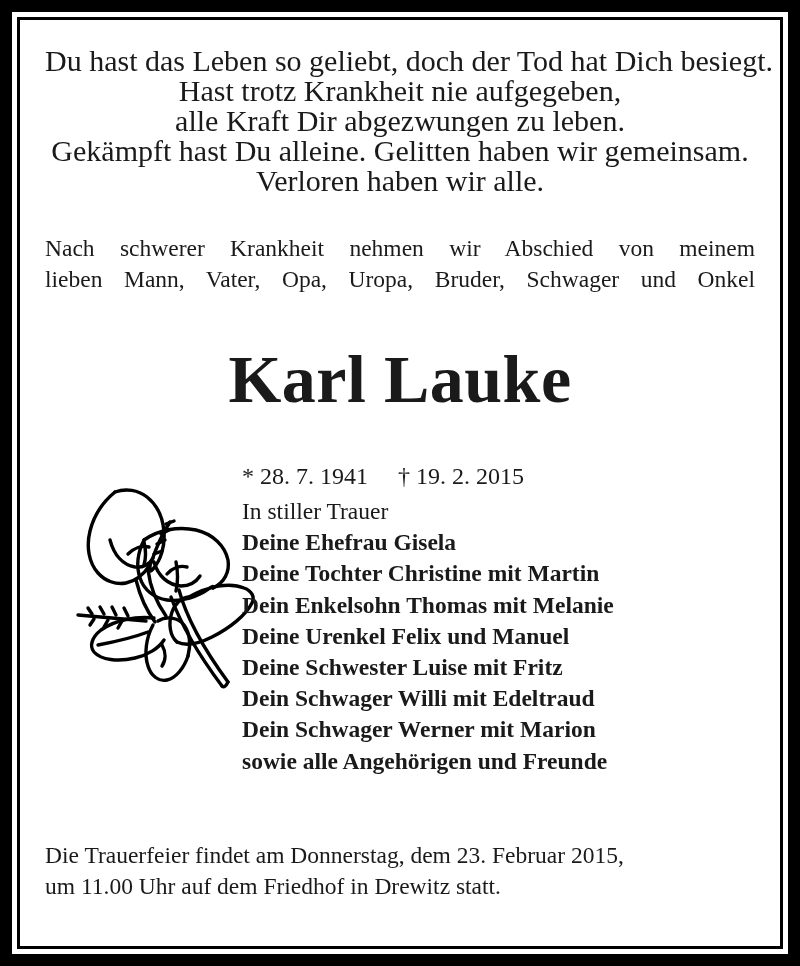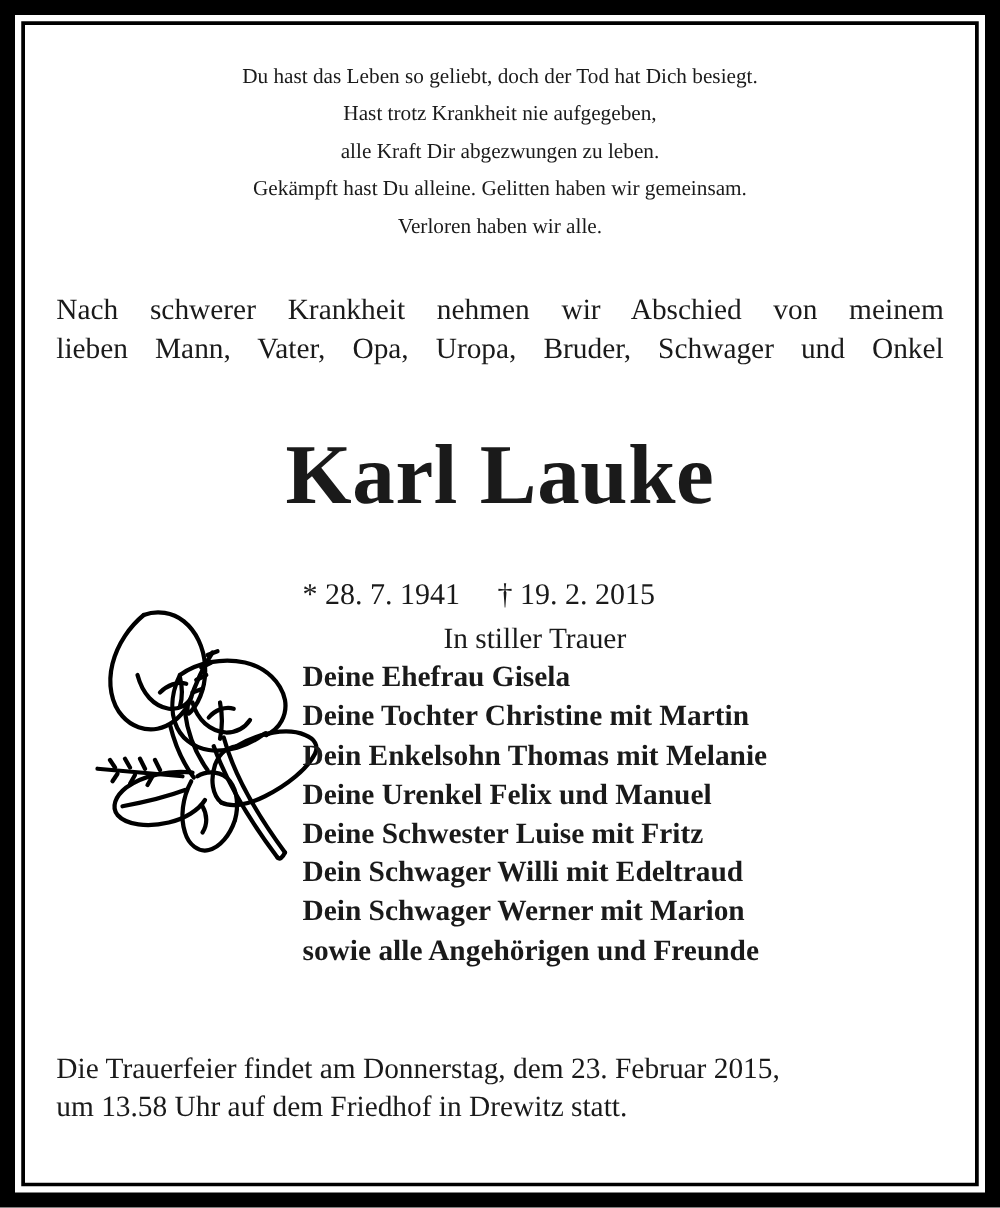--- a/index.html
+++ b/index.html
@@ -55,21 +55,21 @@
     top: 0;
     bottom: 0;
   }
 
   .poem {
     position: absolute;
     left: 0;
     right: 0;
     top: 26px;
     text-align: center;
-    font-size: 17px;
+    font-size: 30px;
     line-height: 30px;
   }
   .poem div { white-space: nowrap; }
 
   .intro {
     position: absolute;
     left: 0;
     right: 0;
     top: 213px;
     font-size: 23.5px;
@@ -100,21 +100,21 @@
   }
 
   
   .mourners {
     position: absolute;
     left: 197px;
     top: 476px;
     font-size: 23.5px;
     line-height: 31.2px;
   }
-  .mourners .lead { font-weight: normal; text-align: center; }
+  .mourners .lead { font-weight: normal; }
   .mourners .kin  { font-weight: bold; }
 
   
   .details {
     position: absolute;
     left: 0;
     right: 0;
     top: 820px;
     font-size: 23.5px;
     line-height: 31px;
@@ -223,20 +223,20 @@
             <div class="kin">Dein Enkelsohn Thomas mit Melanie</div>
             <div class="kin">Deine Urenkel Felix und Manuel</div>
             <div class="kin">Deine Schwester Luise mit Fritz</div>
             <div class="kin">Dein Schwager Willi mit Edeltraud</div>
             <div class="kin">Dein Schwager Werner mit Marion</div>
             <div class="kin">sowie alle Angehörigen und Freunde</div>
           </div>
 
           <div class="details">
             <div>Die Trauerfeier findet am Donnerstag, dem 23. Februar 2015,</div>
-            <div>um 13.58 Uhr auf dem Friedhof in Drewitz statt.</div>
+            <div>um 11.00 Uhr auf dem Friedhof in Drewitz statt.</div>
           </div>
 
         </div>
       </div>
     </div>
   </div>
 </div>
 
 </body></html>

